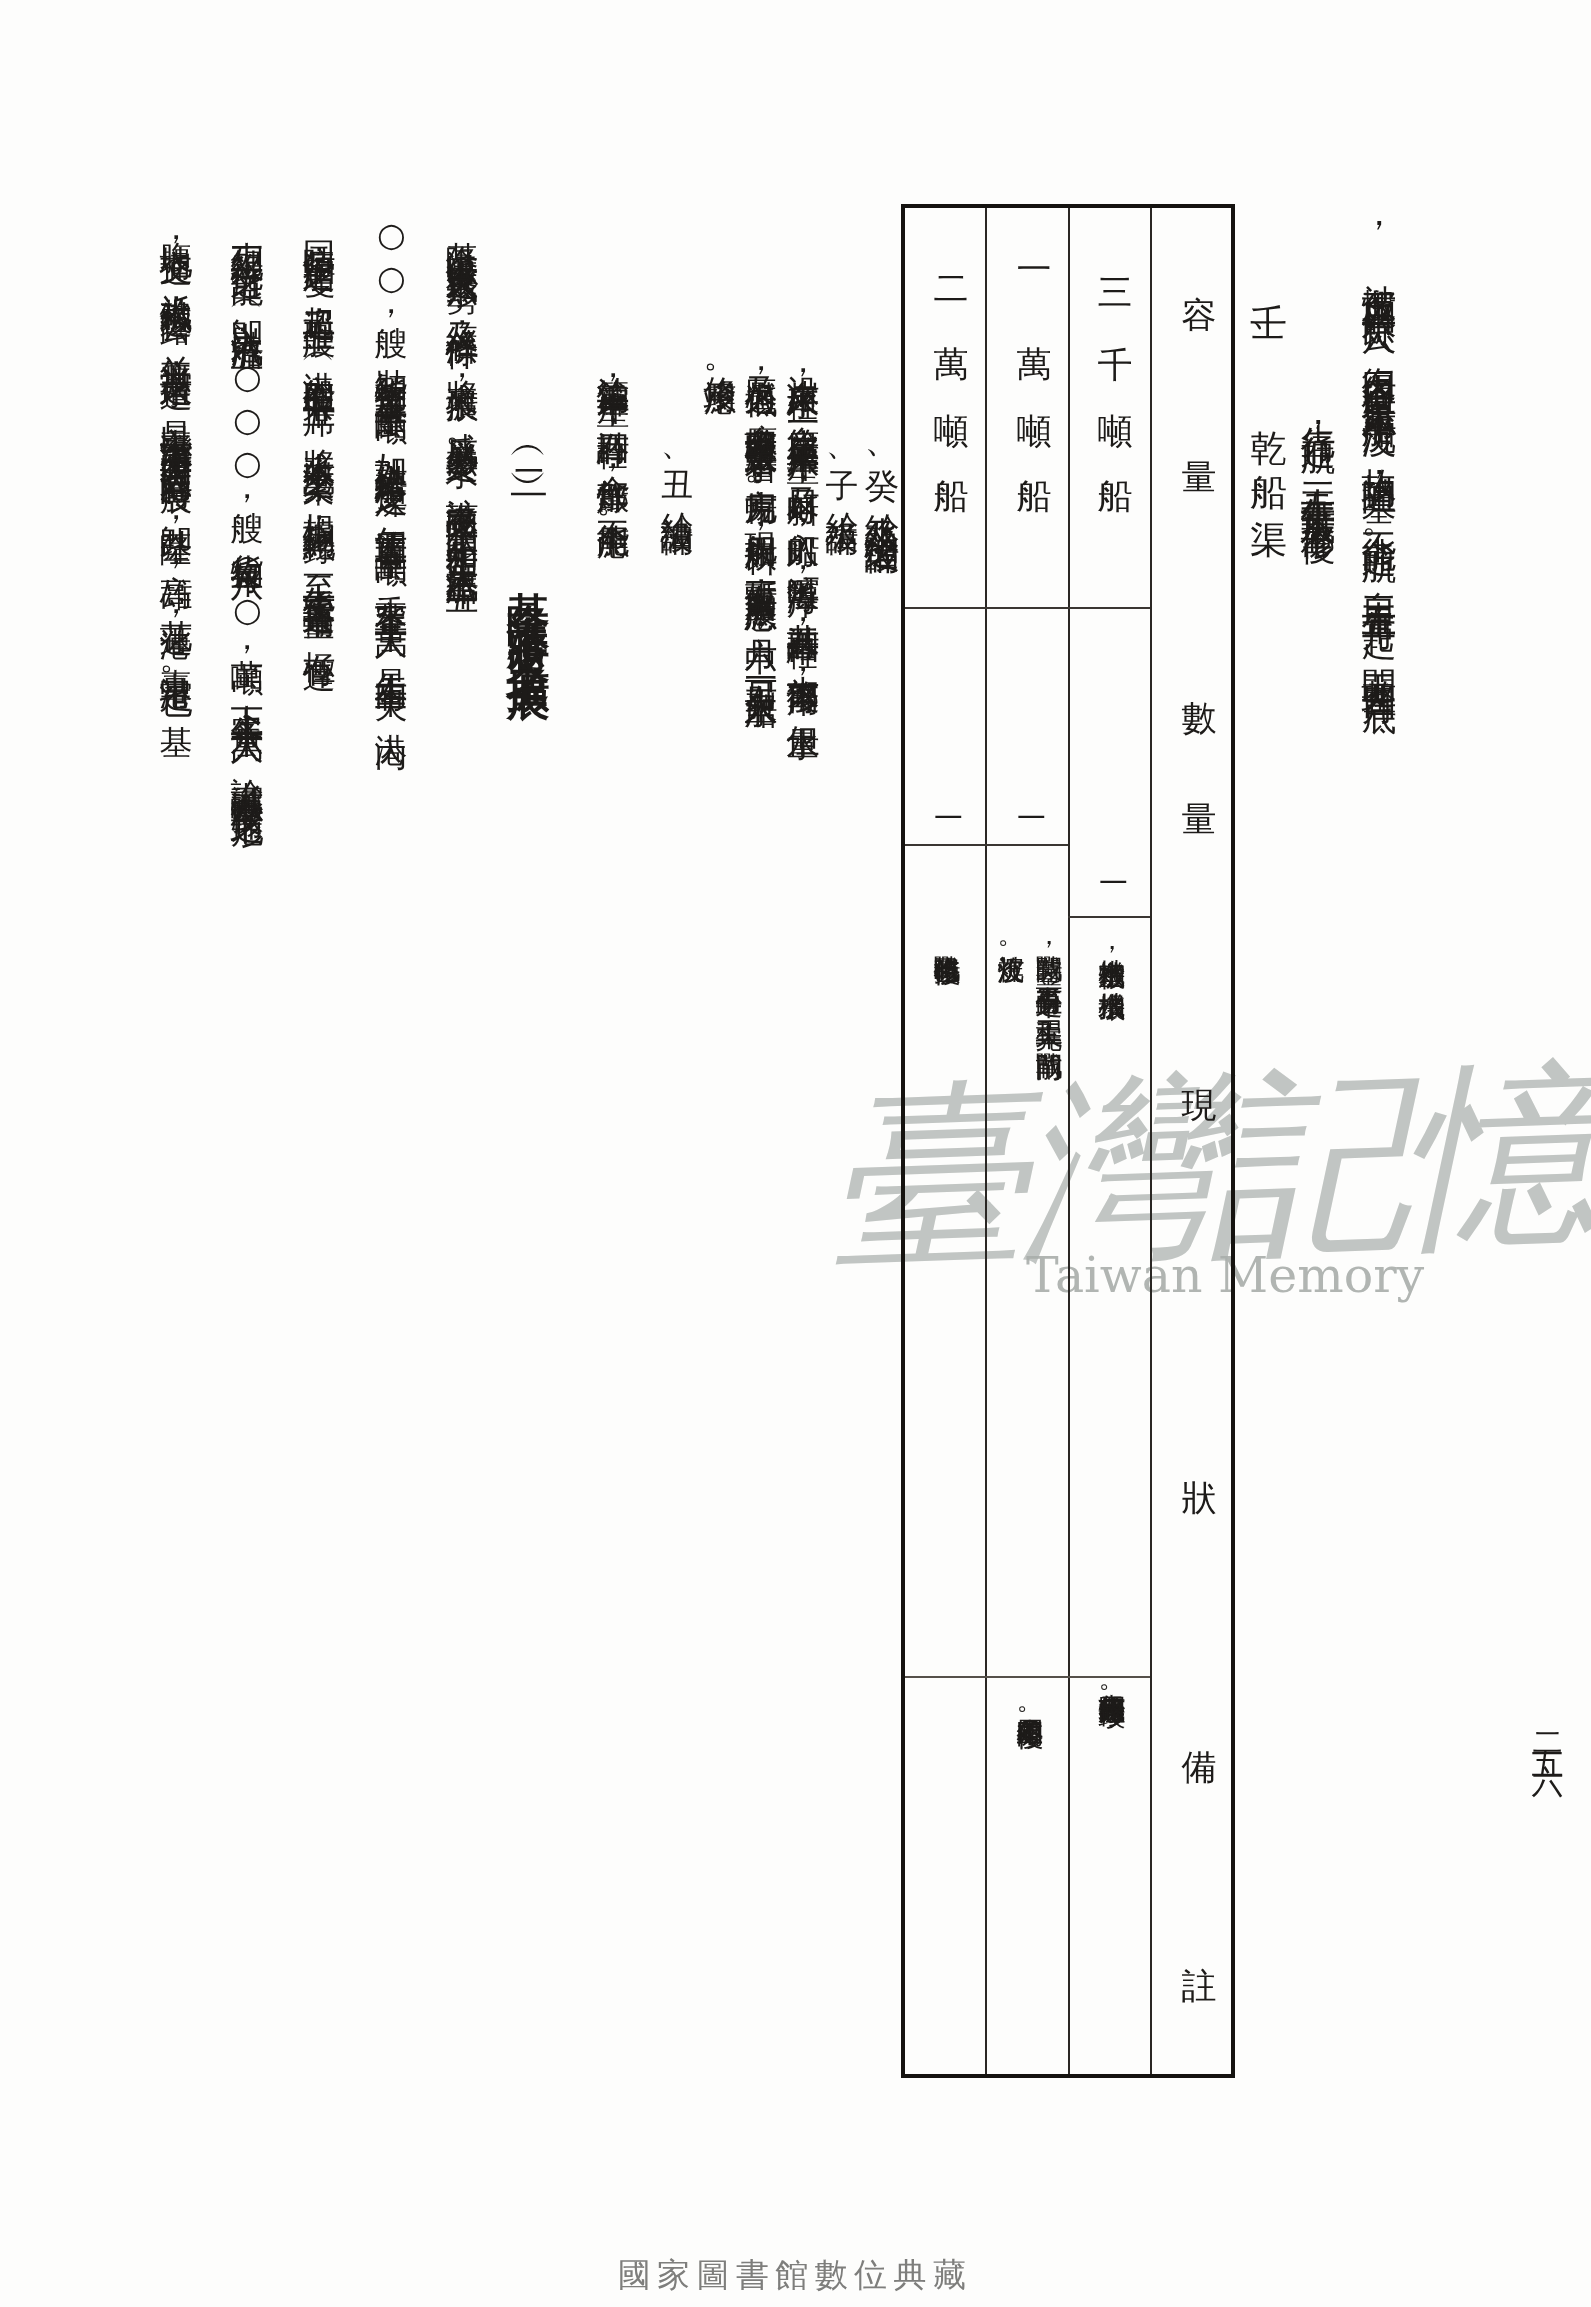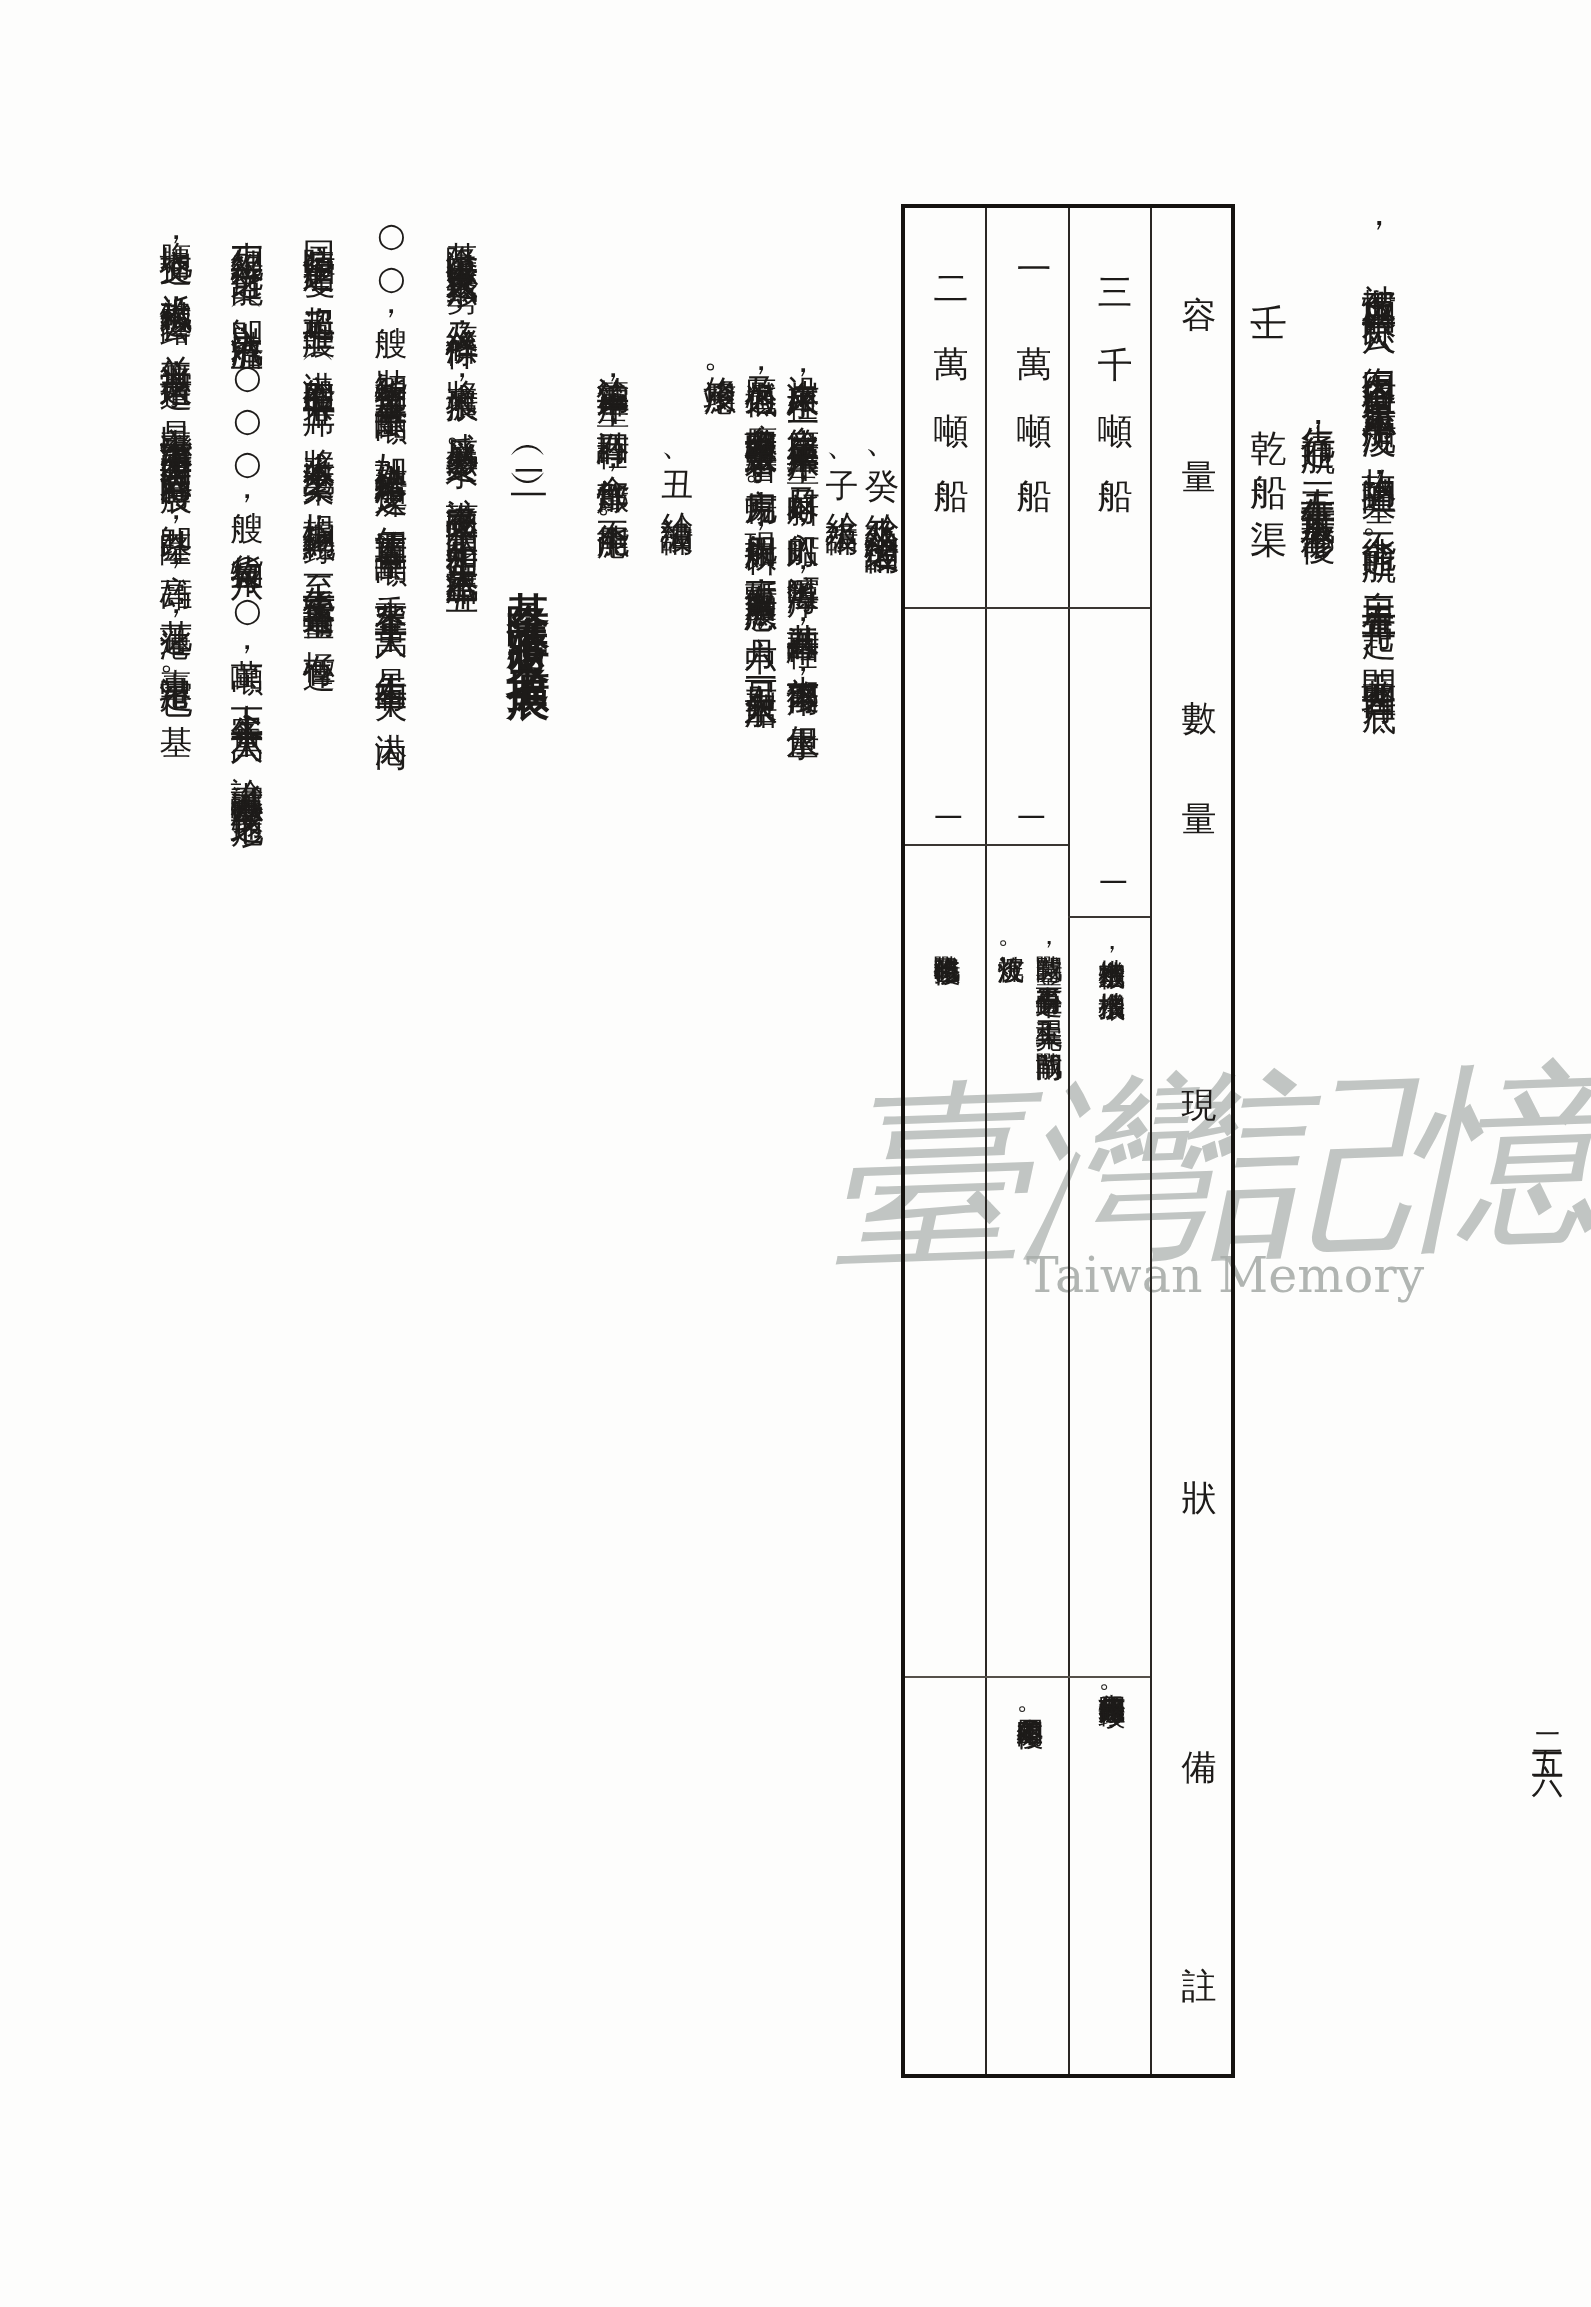--- a/index.html
+++ b/index.html
@@ -96,15 +96,16 @@
   <div class="v" style="left:500px;top:557px;font-size:43px;letter-spacing:12.7px;font-weight:bold;">基隆港將來之擴展</div>
 
   <div class="v body-txt" style="left:439px;top:215px;">基隆港以優良之天然形勢，及經濟條件，將來擴展，成爲必然之要求。該港在民國二十八年（昭和十四年）入港汽船年二五</div>
   <div class="v body-txt" style="left:368px;top:215px;">○○艘，裝卸貨物年三百五十餘萬噸，如計入供給船隻之煤，年達四百五十萬噸。乘客上下年三十萬人。是年內有十二天，港內</div>
   <div class="v body-txt" style="left:296px;top:215px;">同時停泊之船隻，超過二十五艘，（港內船位共二十五席）。將來本港之繁榮，根據上列紀錄，至二十年後客貨運輸量，極有達</div>
   <div class="v body-txt" style="left:224px;top:215px;">上列紀錄一倍之可能。（卽出入港汽船五、○○○艘，貨物每年八○○萬噸，上下客年六十萬人），論者謂以臺灣狹長之地形，</div>
   <div class="v body-txt" style="left:153px;top:215px;">腹地交通，祗賴鐵道公路，並無適當之水道，是以臺灣沿海至少將有四大港同時發展，卽基隆，高雄，花蓮港，臺中港是也。基</div>
 
   <div class="v" style="left:1526px;top:1710px;font-size:32px;letter-spacing:14.3px;">二五六</div>
 
+  <div id="caption">國家圖書館數位典藏</div>
 
 </div>
 
 
 </body></html>

